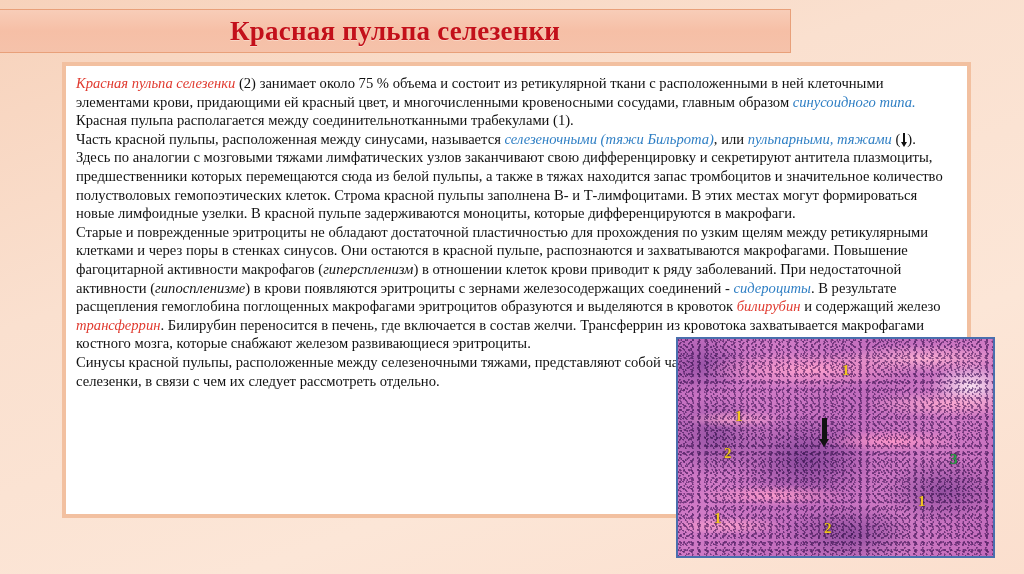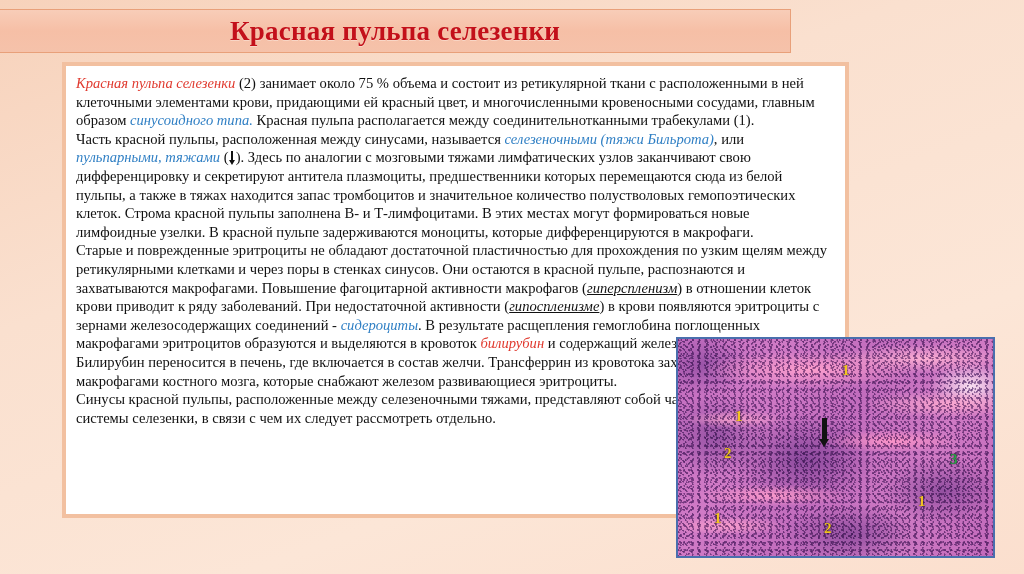--- a/index.html
+++ b/index.html
@@ -33,38 +33,38 @@
     font-weight: bold;
     letter-spacing: .2px;
     white-space: nowrap;
     text-shadow: 0 1px 0 rgba(255,255,255,.35);
   }
 
   
   #content-panel {
     position: absolute;
     left: 62px; top: 62px;
-    width: 787px; height: 456px;
+    width: 909px; height: 456px;
     background: #ffffff;
     border: 4px solid #f2c0a0;
     box-sizing: border-box;
     padding: 8px 16px 4px 10px;
   }
   #body-text {
     font-size: 14.6px;
     line-height: 18.6px;
     color: #111111;
     text-align: left;
     hyphens: none;
   }
   #body-text p { margin: 0; }
 
   .red-i   { color: #e03a2f; font-style: italic; }
   .blue-i  { color: #2f7fc4; font-style: italic; }
-  .und-i   { font-style: italic; text-decoration: underline; color: #111; }
+  .und-i   { font-style: italic; color: #111; }
 
   
   #micrograph {
     position: absolute;
     left: 676px; top: 337px;
     width: 319px; height: 221px;
     border: 2px solid #4a6fae;
     box-sizing: border-box;
     overflow: hidden;
     background: #d878c0;

